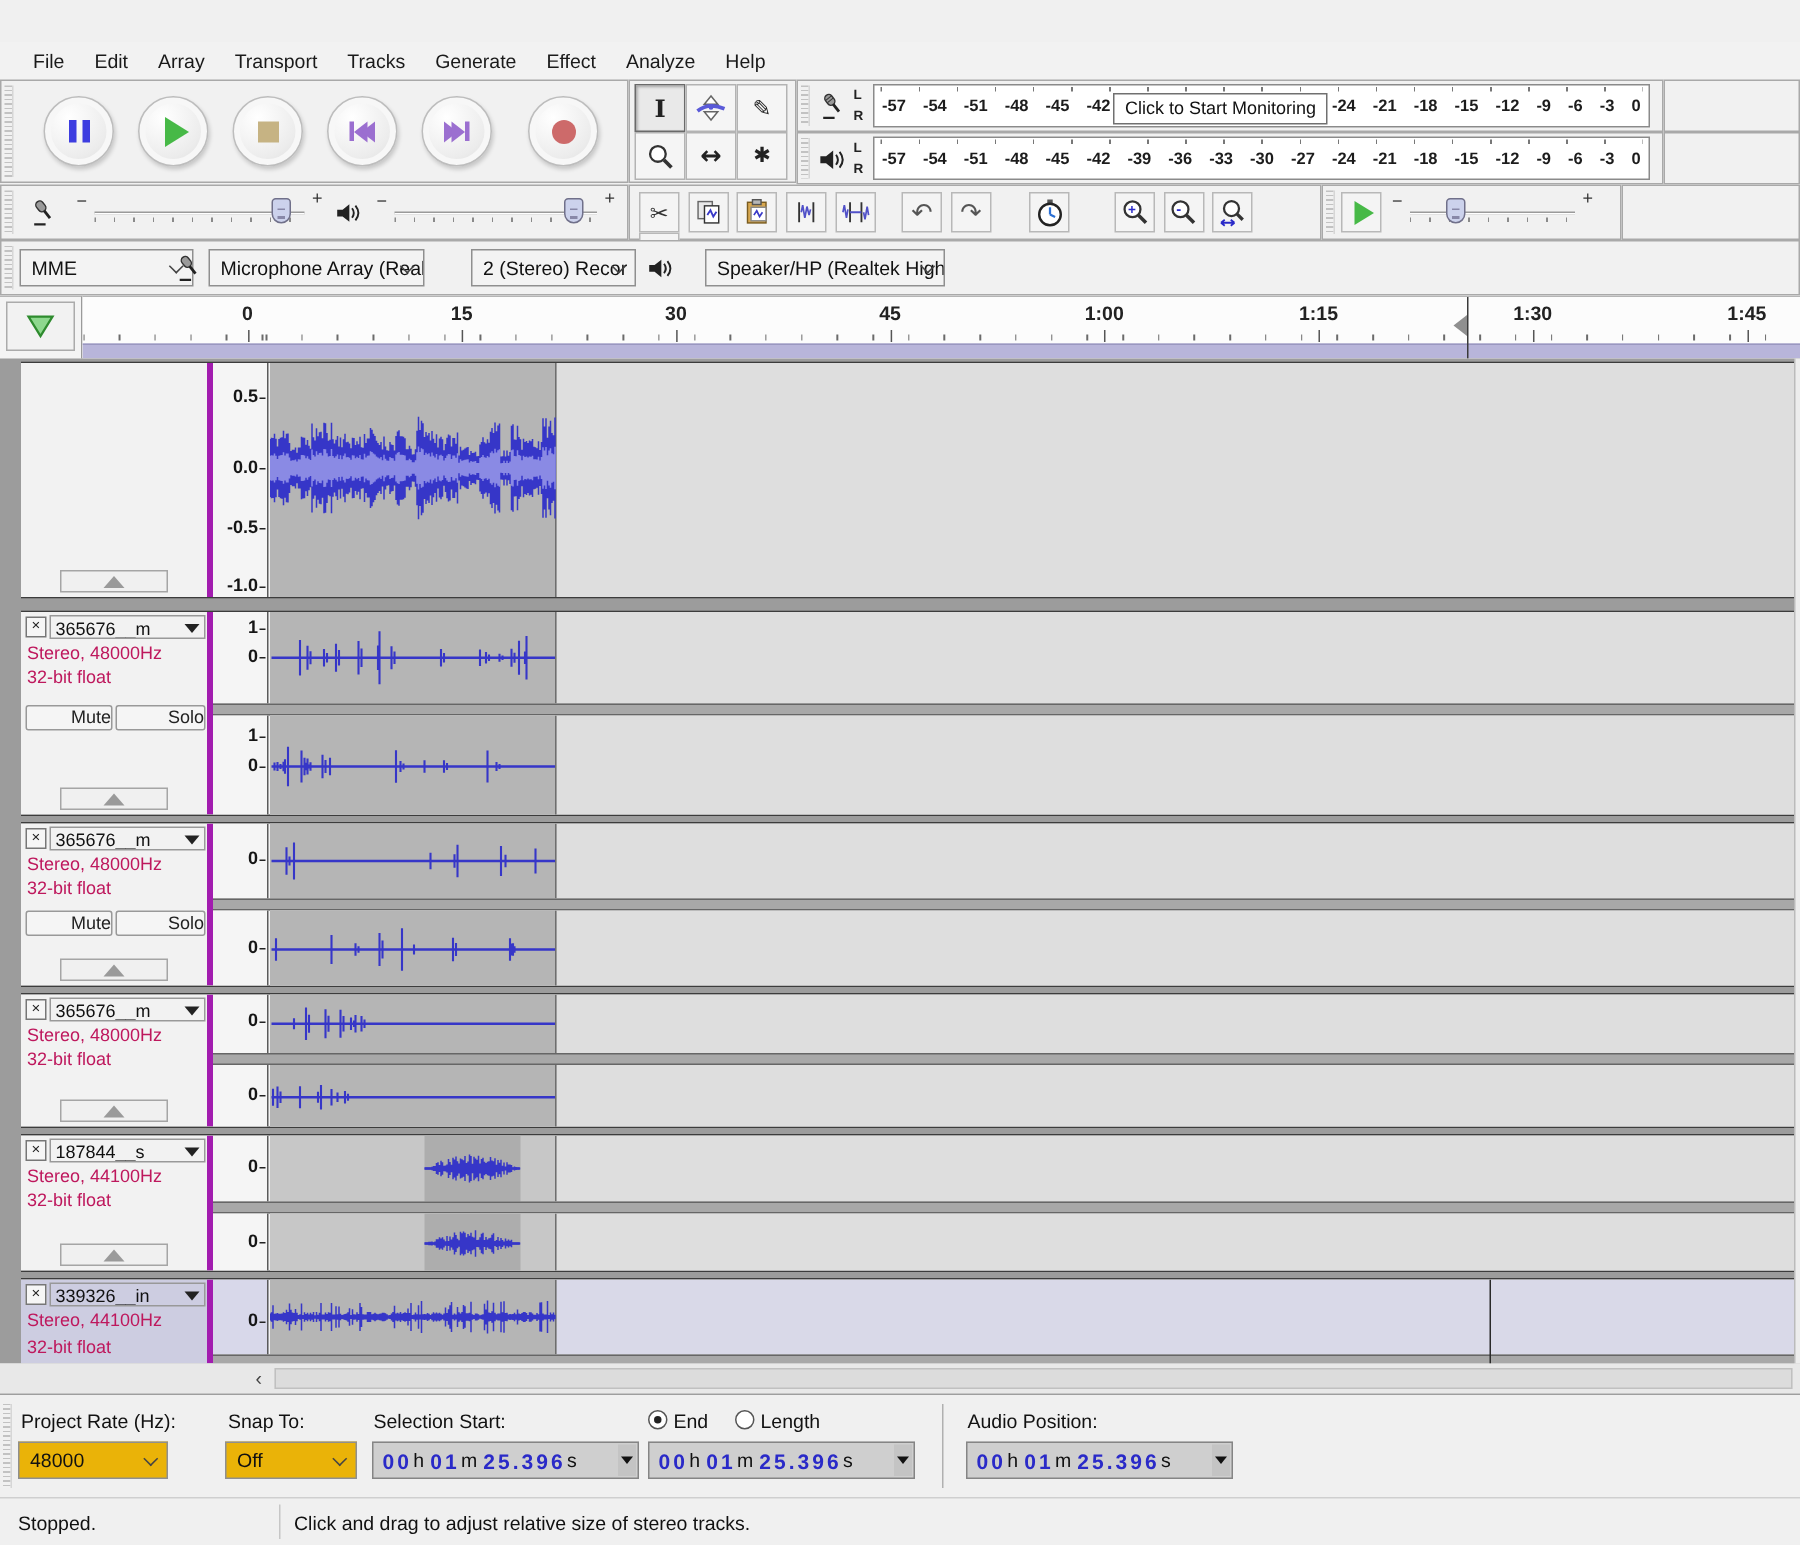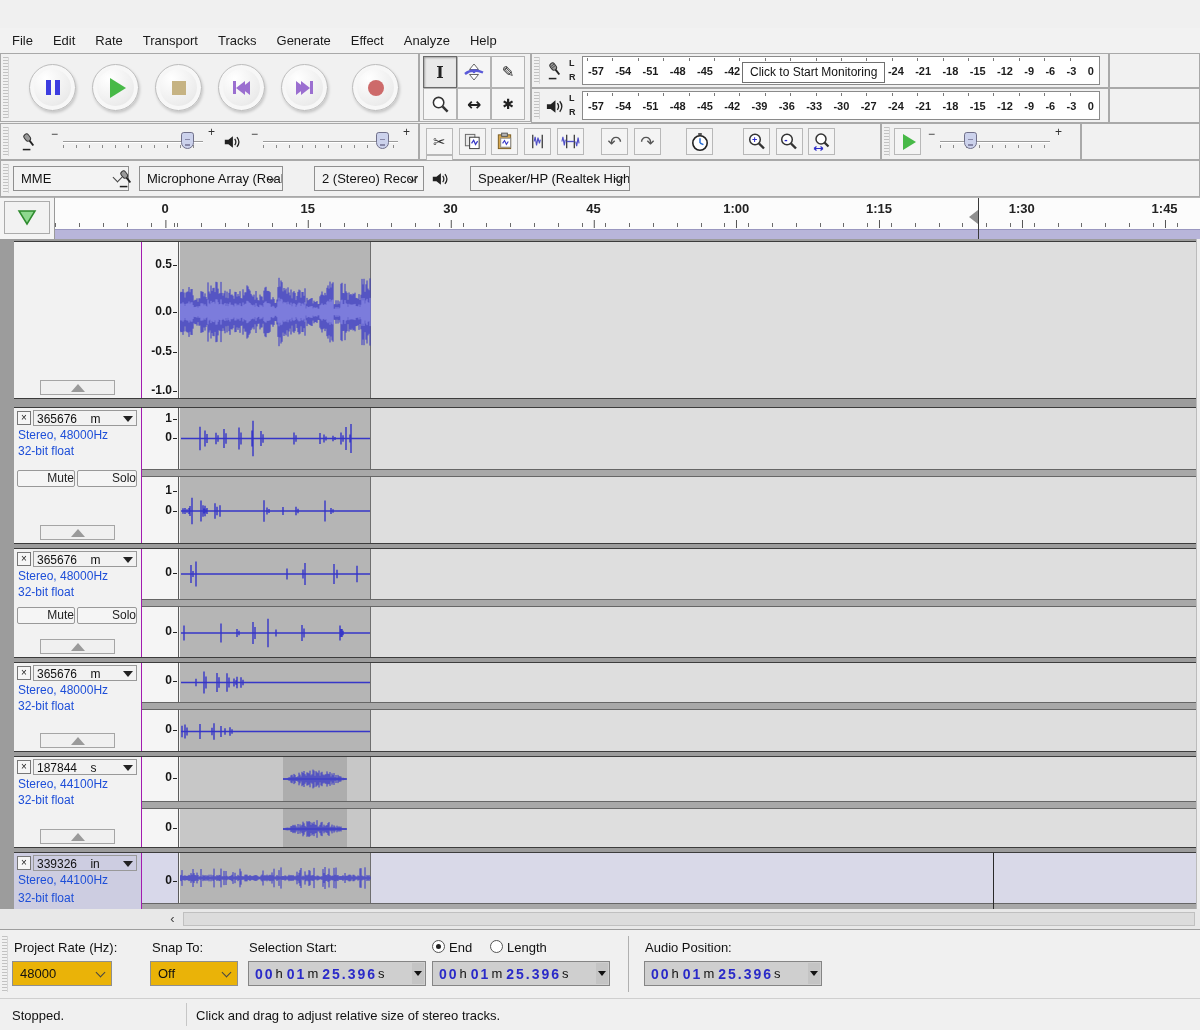--- a/index.html
+++ b/index.html
@@ -1,21 +1,21 @@
 <!DOCTYPE html>
 <html style="--waveform: #3636c8; --waveform_rms: #8a8ae4; --selection_bg: #b5b5b5; --track_bg: #dedede; --selected_panel: #cdcde1; --timeline_strip: #b8b5da; --play_green: #47b947; --record_red: #cd6a6a; --pause_blue: #3d3de0; --skip_purple: #9b6fd0; --stop_tan: #c6b383;"><head>
 <meta charset="utf-8">
 <style>
 *{box-sizing:border-box;margin:0;padding:0}
 body{font-family:"Liberation Sans",sans-serif;background:#888}
 #app{position:relative;width:1200px;height:1030px;background:#f0f0f0;overflow:hidden;color:#111;font-size:13px}
 
 .titlebar{position:absolute;left:0;top:0;width:1200px;height:28px;background:#f7f7f7;display:flex;align-items:center;padding-left:8px;gap:7px}
 .titlebar .title{color:#8c8c8c;font-size:13px}
-.menubar{position:absolute;left:0;top:28px;width:1200px;height:25px;background:#f2f2f2;display:flex;align-items:center;padding-left:2px}
+.menubar{position:absolute;left:0;top:28px;width:1200px;height:25px;background:#f2f2f2;display:flex;align-items:center;padding-left:12px}
 .menuitem{padding:4px 10px;color:#1a1a1a;font-size:13px}
 
 .tb{position:absolute;background:#f1f1f1;border:1px solid #a9a9a9}
 .grab{position:absolute;left:2px;top:3px;bottom:3px;width:6px;background:repeating-linear-gradient(180deg,#c2c2c2 0 1px,#f1f1f1 1px 3px);border-right:1px solid #d6d6d6}
 .tbtn{position:absolute;width:47px;height:47px;border-radius:50%;top:10px;background:radial-gradient(circle at 35% 30%,#ffffff,#ececec 62%,#d9d9d9);border:1px solid #bdbdbd;box-shadow:1px 2px 3px rgba(0,0,0,.18),inset 0 0 0 4px #f7f7f7;display:flex;align-items:center;justify-content:center}
 .ic-pause{display:flex;gap:4px}
 .ic-pause i{display:block;width:5px;height:15px;background:#3d3de0}
 .ic-play{width:0;height:0;border-left:16px solid #47b947;border-top:10px solid transparent;border-bottom:10px solid transparent;margin-left:4px}
 .ic-stop{width:14px;height:14px;background:#c6b383}
 .ic-skip{display:flex;align-items:center}
@@ -56,27 +56,27 @@
 .rulerarea{position:absolute;left:55px;top:197px;width:1145px;height:42px;background:#fcfcfc;border-top:1px solid #b5b5b5;overflow:hidden}
 .rlabel{position:absolute;top:3px;transform:translateX(-50%);font-weight:700;font-size:13px;color:#222}
 .rlabel::after{content:"";position:absolute;left:50%;top:19px;height:8px;border-left:1px solid #555}
 .tickstrip{position:absolute;left:0;right:0;top:25px;height:4px;background:repeating-linear-gradient(90deg,#6a6a6a 0 1px,transparent 1px 23.8px);background-position-x:122px}
 .qpstrip{position:absolute;left:0;right:0;top:31px;height:10px;background:#b8b5da;border-top:1px solid #9a97c0}
 .tl-line{position:absolute;top:0;height:42px;width:1px;background:#3a3a3a}
 .tl-flag{position:absolute;width:0;height:0;border-top:7px solid transparent;border-bottom:7px solid transparent;border-right:9px solid #8f8f8f}
 
 .trackarea{position:absolute;left:0;top:239px;width:1200px;height:670px;background:#9c9c9c;overflow:hidden}
 .track{position:absolute;left:14px;right:4px;background:#f2f2f2;border-top:1px solid #3c3c3c;border-bottom:1px solid #3c3c3c;overflow:hidden}
-.panel{position:absolute;left:0;top:0;bottom:0;width:128px;background:#f2f2f2;border-right:1px solid #a21caf}
+.panel{position:absolute;left:0;top:0;bottom:0;width:128px;background:#f2f2f2;border-right:4px solid #a21caf}
 .panel.sel{background:#cdcde1}
 .t-close{position:absolute;left:3px;top:3px;width:14px;height:14px;border:1px solid #777;background:#f6f6f6;font-size:10px;line-height:12px;text-align:center;color:#222}
 .t-close::before{content:"\00D7"}
 .t-namebox{position:absolute;left:19px;top:2px;width:104px;height:16px;border:1px solid #999;font-size:12px;padding:1px 14px 0 3px;white-space:nowrap;overflow:hidden}
 .dd-tri{position:absolute;right:3px;top:5px;width:0;height:0;border-left:5px solid transparent;border-right:5px solid transparent;border-top:6px solid #222}
-.t-info{position:absolute;left:4px;font-size:12px;color:#1d4ed8;white-space:nowrap}
+.t-info{position:absolute;left:4px;font-size:12px;color:#be185d;white-space:nowrap}
 .t-btn{position:absolute;height:17px;border:1px solid #999;background:#f5f5f5;border-radius:2px;font-size:12px;text-align:right;line-height:15px;color:#222}
 .t-collapse{position:absolute;left:26px;right:26px;bottom:3px;height:15px;border:1px solid #a5a5a5;background:#f0f0f0;display:flex;align-items:center;justify-content:center}
 .up-tri{width:0;height:0;border-left:7px solid transparent;border-right:7px solid transparent;border-bottom:8px solid #9a9a9a}
 .vruler{position:absolute;left:128px;width:37px;background:#f5f5f5;border-right:1px solid #5a5a5a}
 .vruler.sel{background:#d8d8ea}
 .vl{position:absolute;right:6px;font-weight:700;font-size:12px;color:#151515}
 .vl::after{content:"";position:absolute;left:100%;margin-left:1px;top:8px;width:4px;border-top:1px solid #222}
 .wavearea{position:absolute;left:166px;right:0;background:#dedede;overflow:hidden}
 .wavearea.seltint{background:#d9d9e8}
 .selzone{position:absolute;left:0;top:0;bottom:0;width:191px;background:#b5b5b5;border-right:1px solid #6e6e6e}
@@ -108,21 +108,21 @@
 </style>
 </head>
 <body>
 
 <div id="app">
 
 
   <div class="menubar">
       <span class="menuitem">File</span>
       <span class="menuitem">Edit</span>
-      <span class="menuitem">Rate</span>
+      <span class="menuitem">Array</span>
       <span class="menuitem">Transport</span>
       <span class="menuitem">Tracks</span>
       <span class="menuitem">Generate</span>
       <span class="menuitem">Effect</span>
       <span class="menuitem">Analyze</span>
       <span class="menuitem">Help</span>
     </div>
 
   <div class="tb" style="left:0;top:53px;width:419px;height:69px">
     <div class="grab"></div>

